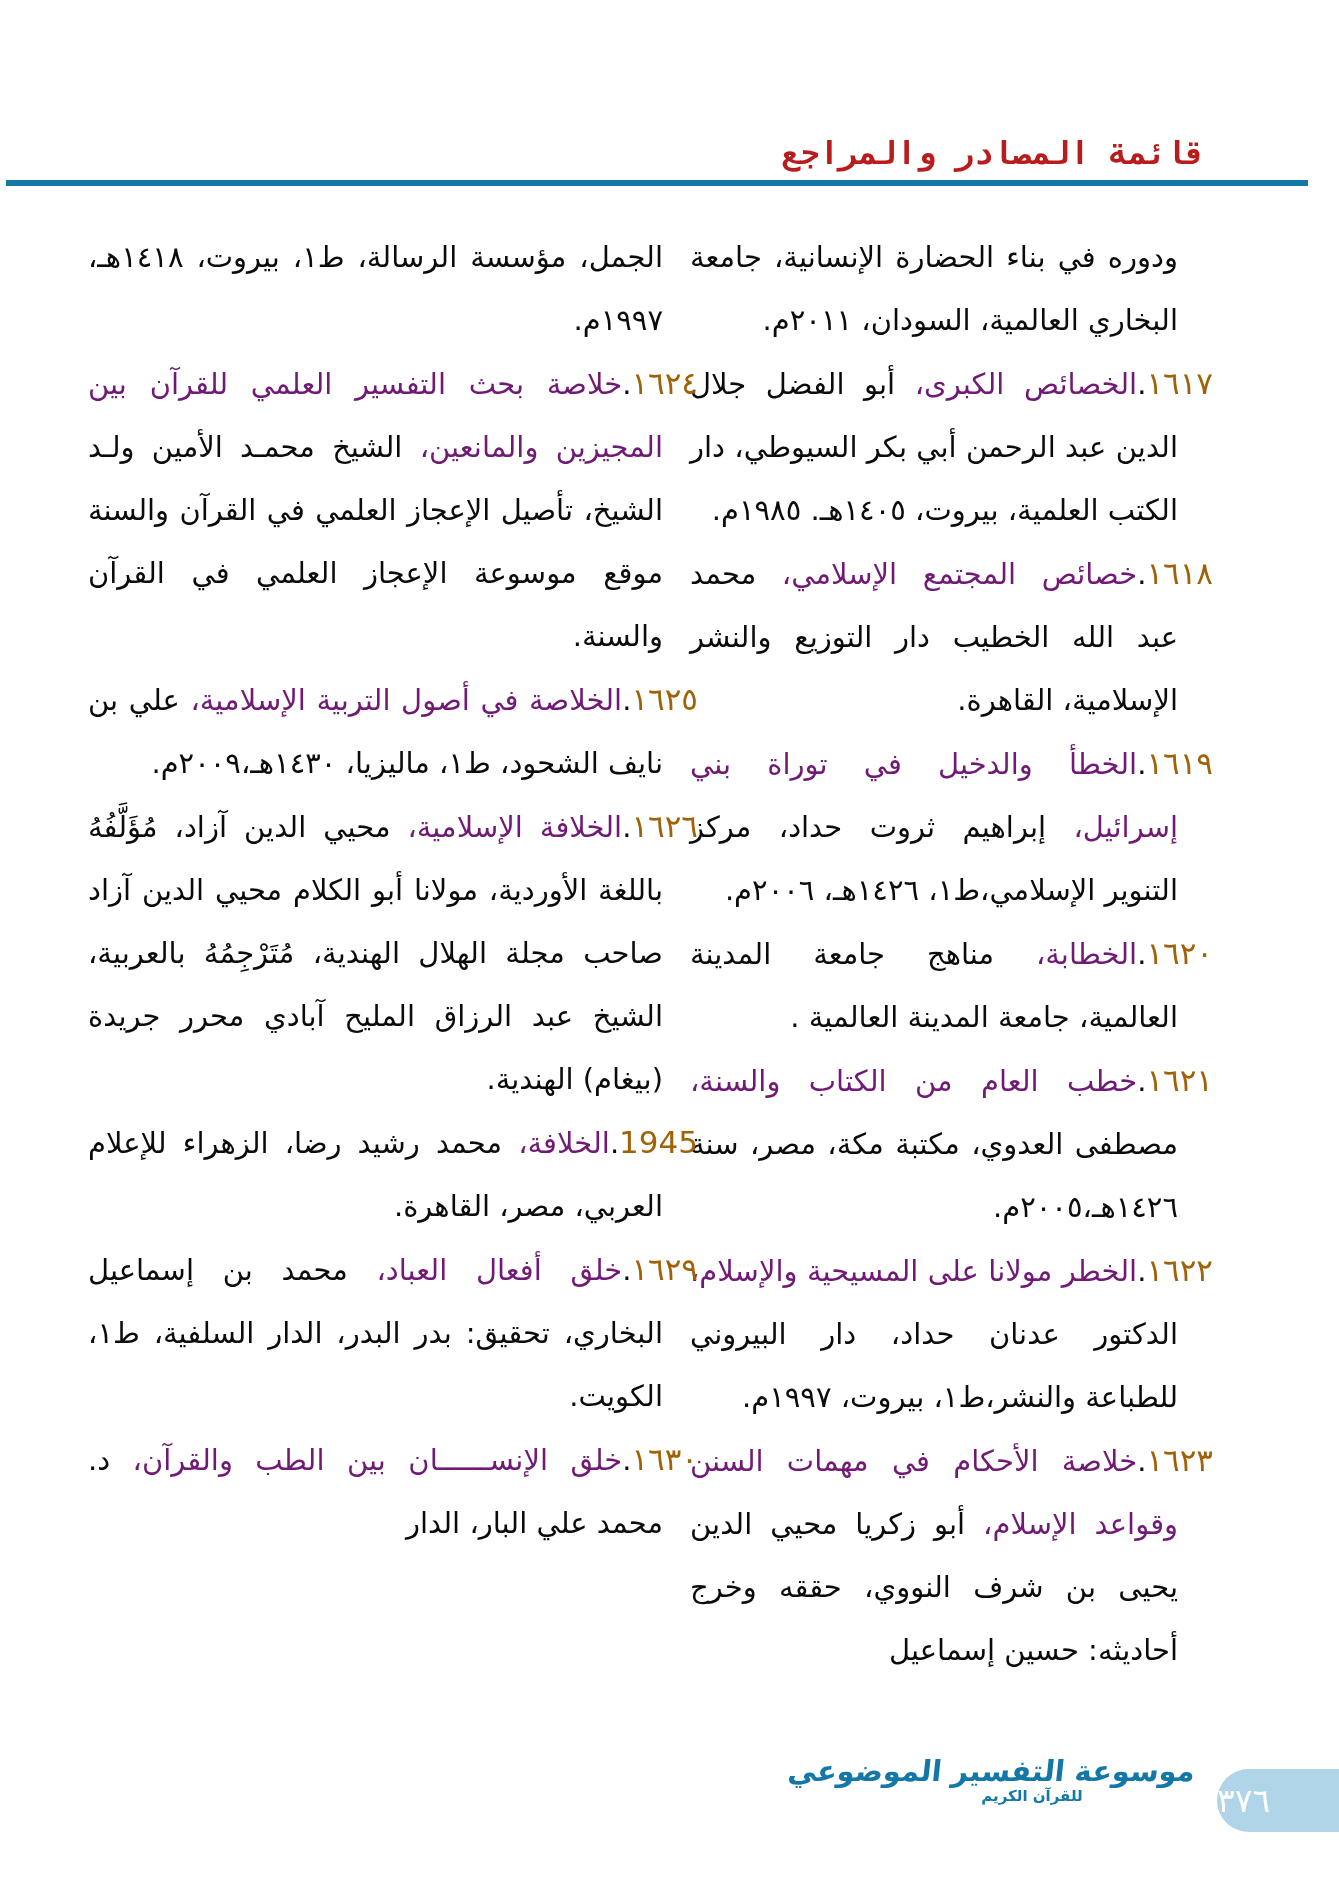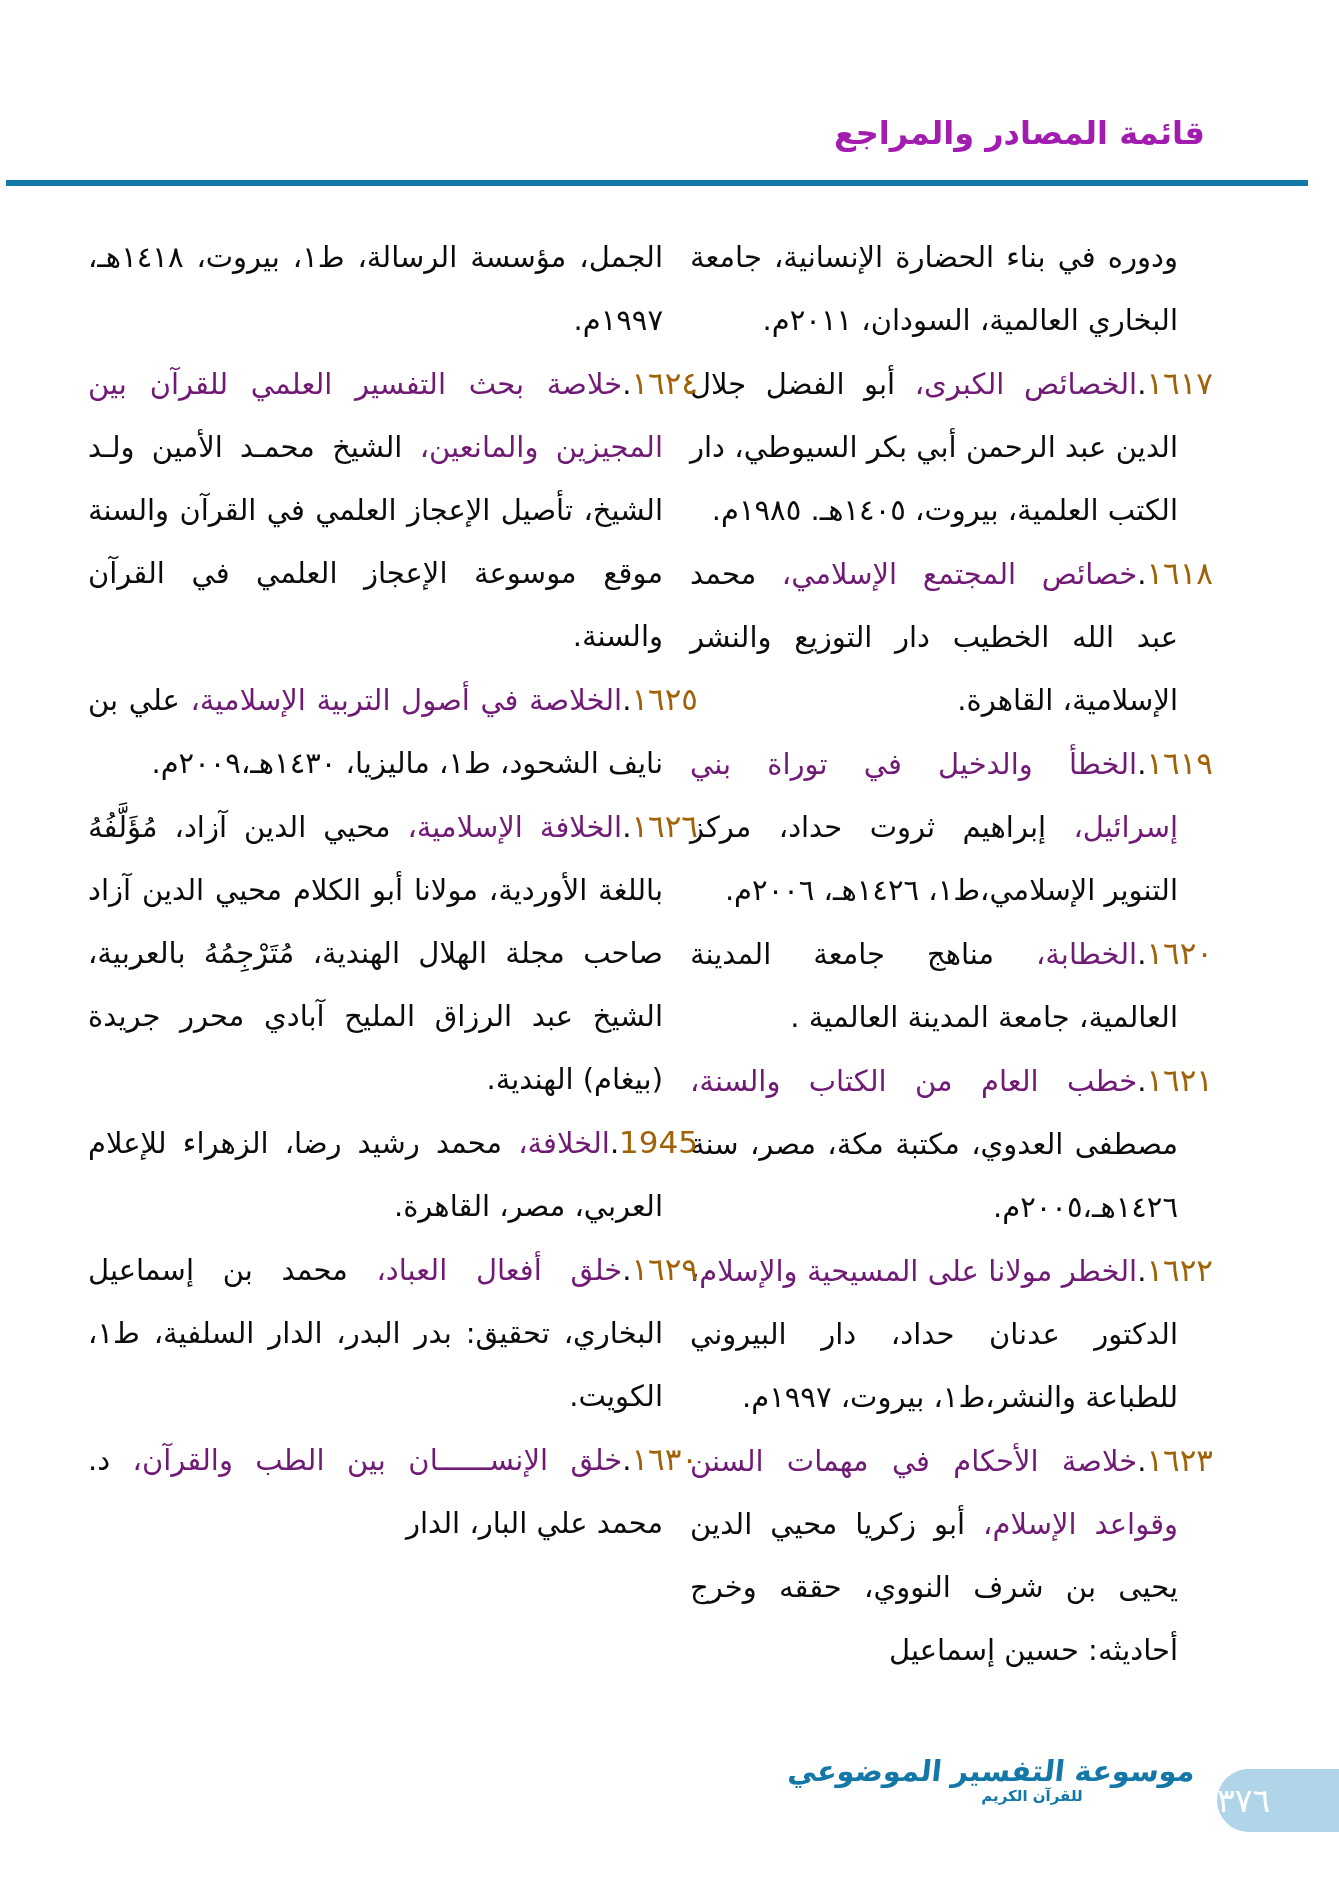--- a/index.html
+++ b/index.html
@@ -3,23 +3,23 @@
 <meta charset="utf-8">
 <style>
   html,body{margin:0;padding:0;}
   body{
     width:1339px;height:1890px;position:relative;background:#ffffff;
     font-family:"DejaVu Sans",sans-serif;color:#0b0b0b;direction:rtl;
     overflow:hidden;
   }
   
   .page-title{
-    position:absolute;top:114px;right:134px;
-    font-size:32px;font-weight:bold;color:#a21caf;
-    letter-spacing:-1px;white-space:nowrap;
+    position:absolute;top:134px;right:134px;
+    font-size:32px;font-weight:bold;color:#b91c1c;
+    letter-spacing:-1px;white-space:nowrap;font-family:Liberation Mono, monospace;
   }
   .header-rule{
     position:absolute;top:180px;left:6px;width:1302px;height:6px;
     background:#1377a7;
   }
   
   .col{
     position:absolute;top:226px;
     font-size:29px;line-height:63px;
     text-align:justify;

